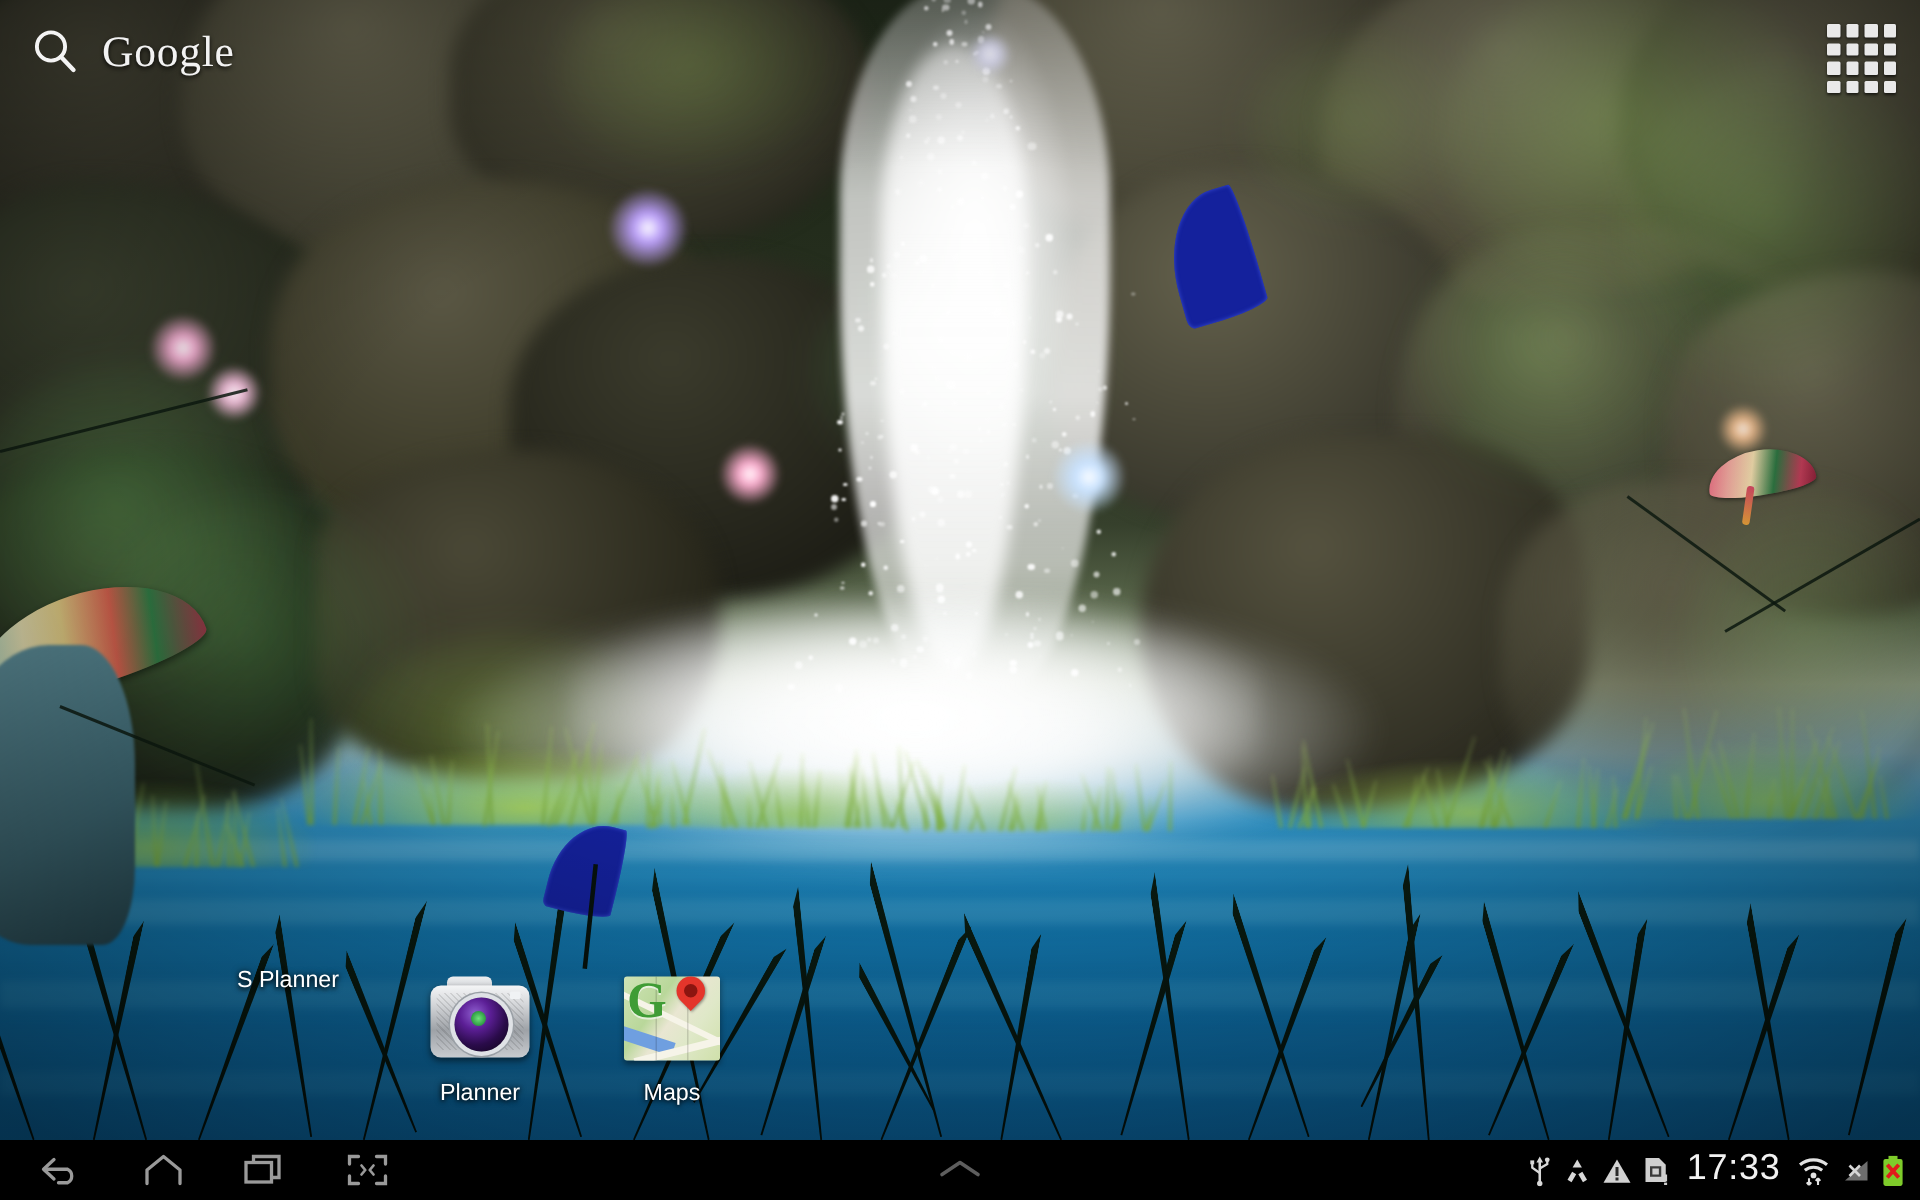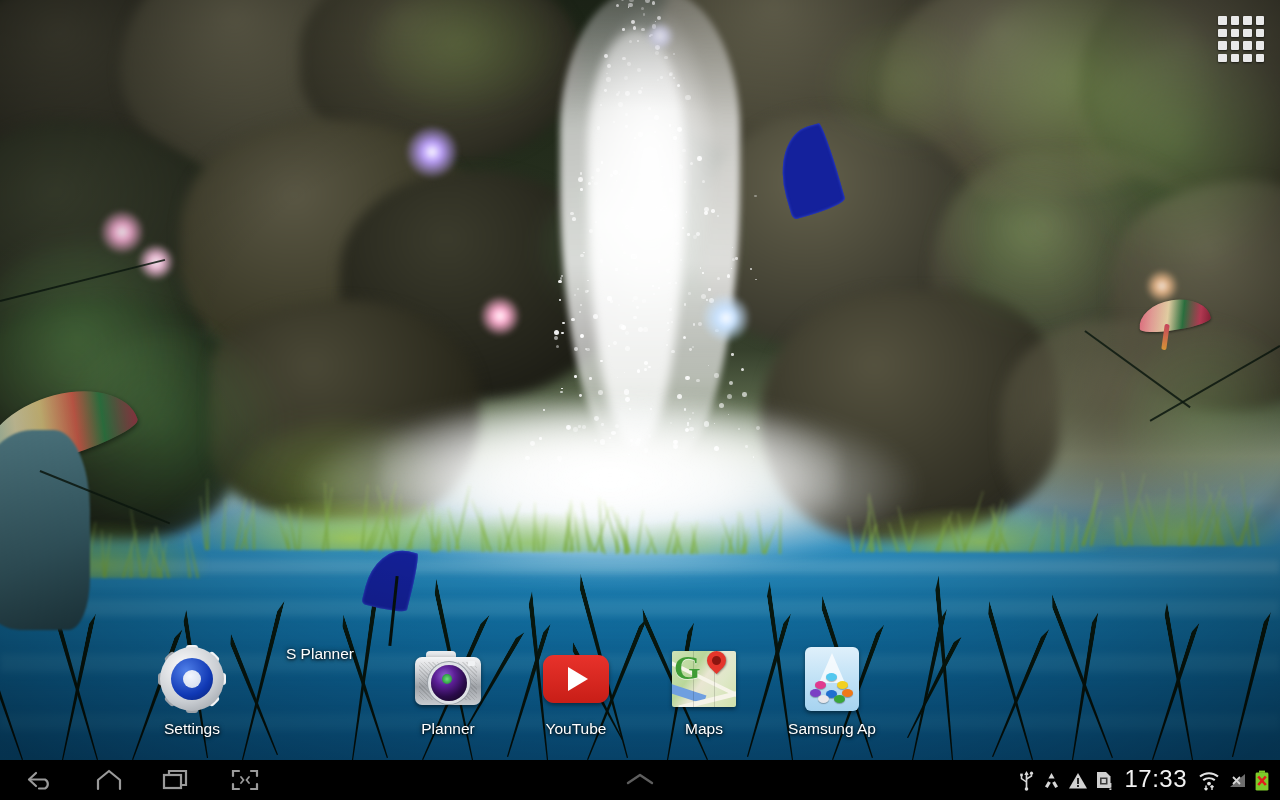--- a/index.html
+++ b/index.html
@@ -763,20 +763,27 @@
         <div class="shroom-cap" style="left: -24px; top: 396px; width: 160px; height: 62px; background: linear-gradient(100deg, rgb(143, 208, 196) 0%, rgb(234, 226, 180) 26%, rgb(230, 207, 134) 42%, rgb(216, 96, 78) 62%, rgb(47, 122, 68) 78%, rgb(156, 47, 68) 100%); box-shadow: rgba(0, 0, 0, 0.5) 0px 2px 5px; transform: rotate(-18deg); opacity: 0.95;"></div>
         <div style="position: absolute; left: -30px; top: 430px; width: 120px; height: 200px; background: linear-gradient(150deg, rgb(95, 143, 154), rgb(60, 101, 112) 62%, rgb(36, 67, 76)); border-radius: 52% 30% 18% 42% / 46% 40% 26% 34%; filter: blur(1px);"></div>
         <div style="position: absolute; left: 0px; top: 300px; width: 170px; height: 1.8px; background: rgb(13, 26, 16); transform: rotate(-14deg); transform-origin: left center; opacity: 0.85;"></div>
         <div style="position: absolute; left: 40px; top: 470px; width: 140px; height: 1.8px; background: rgb(13, 26, 16); transform: rotate(22deg); transform-origin: left center; opacity: 0.85;"></div>
         <div style="position: absolute; left: 1150px; top: 420px; width: 150px; height: 1.8px; background: rgb(13, 26, 16); transform: rotate(-30deg); transform-origin: left center; opacity: 0.85;"></div>
         <div style="position: absolute; left: 1085px; top: 330px; width: 130px; height: 1.8px; background: rgb(13, 26, 16); transform: rotate(36deg); transform-origin: left center; opacity: 0.85;"></div>
       </div>
     <div class="wp" id="wp-vignette"></div>
   </div>
 
+  <div id="search-widget">
+    <svg class="q-ico" viewBox="0 0 34 34">
+      <circle cx="14" cy="13" r="9.4" fill="none" stroke="#f4f4f4" stroke-width="2.6"></circle>
+      <line x1="20.6" y1="19.8" x2="29" y2="28.6" stroke="#f4f4f4" stroke-width="2.9" stroke-linecap="round"></line>
+    </svg>
+    <span id="google-word">Google</span>
+  </div>
 
   <div id="app-drawer-button">
     <i></i>
       <i></i>
       <i></i>
       <i></i>
     <i></i>
       <i></i>
       <i></i>
       <i></i>
@@ -785,86 +792,52 @@
       <i></i>
       <i></i>
     <i></i>
       <i></i>
       <i></i>
       <i></i>
   </div>
 
   <div id="dock">
 
-    <div class="app">
-      <div class="app-ico ico-settings">
-        <div class="tooth" style="transform:rotate(0deg)"></div>
-        <div class="tooth" style="transform:rotate(45deg)"></div>
-        <div class="tooth" style="transform:rotate(90deg)"></div>
-        <div class="tooth" style="transform:rotate(135deg)"></div>
-        <div class="gear"></div>
-        <div class="hub"></div>
-        <div class="hole"></div>
-      </div>
-      <div class="app-label">Settings</div>
-    </div>
 
     <div class="app">
       <div class="app-label">S Planner</div>
     </div>
 
     <div class="app">
       <div class="app-ico ico-camera">
         <div class="hump"></div>
         <div class="cbody"></div>
         <div class="flash"></div>
         <div class="lens"></div>
       </div>
       <div class="app-label">Planner</div>
     </div>
 
-    <div class="app">
-      <div class="app-ico ico-youtube">
-        <div class="plate"></div>
-        <div class="tri"></div>
-      </div>
-      <div class="app-label">YouTube</div>
-    </div>
 
     <div class="app">
       <div class="app-ico ico-maps">
         <div class="map">
           <div class="blue" style="left:-6px;top:38px;width:40px;height:9px;transform:rotate(18deg)"></div>
           <div class="road" style="left:-8px;top:26px;width:80px;height:4px;transform:rotate(26deg)"></div>
           <div class="road" style="left:6px;top:46px;width:70px;height:5px;transform:rotate(-14deg)"></div>
           <div class="mfold" style="left:33%"></div>
           <div class="mfold" style="left:66%"></div>
         </div>
         <div class="gee">G</div>
         <div class="pin"></div>
       </div>
       <div class="app-label">Maps</div>
     </div>
 
 
-    <div class="app">
-      <div class="app-ico ico-samsung">
-        <div class="plate"></div>
-        <div class="spire"></div>
-        <div class="dot" style="left:28px;top:28px;background:#53c8ef"></div>
-        <div class="dot" style="left:17px;top:36px;background:#e03a8f"></div>
-        <div class="dot" style="left:39px;top:36px;background:#f2d020"></div>
-        <div class="dot" style="left:12px;top:44px;background:#7b3fc4"></div>
-        <div class="dot" style="left:28px;top:45px;background:#1f6fd0"></div>
-        <div class="dot" style="left:44px;top:44px;background:#f07818"></div>
-        <div class="dot" style="left:36px;top:50px;background:#3aa63a"></div>
-        <div class="dot" style="left:20px;top:50px;background:#e8e8ec"></div>
-      </div>
-      <div class="app-label">Samsung Ap</div>
-    </div>
 
 
   </div>
 
   <div id="navbar">
 
     <div id="nav-left">
       <div class="navbtn">
         <svg width="30" height="24" viewBox="0 0 30 24">
           <path d="M10 5 L3 11.5 L10 18" fill="none" stroke="#9a9a9a" stroke-width="2.2" stroke-linecap="round" stroke-linejoin="round"></path>

